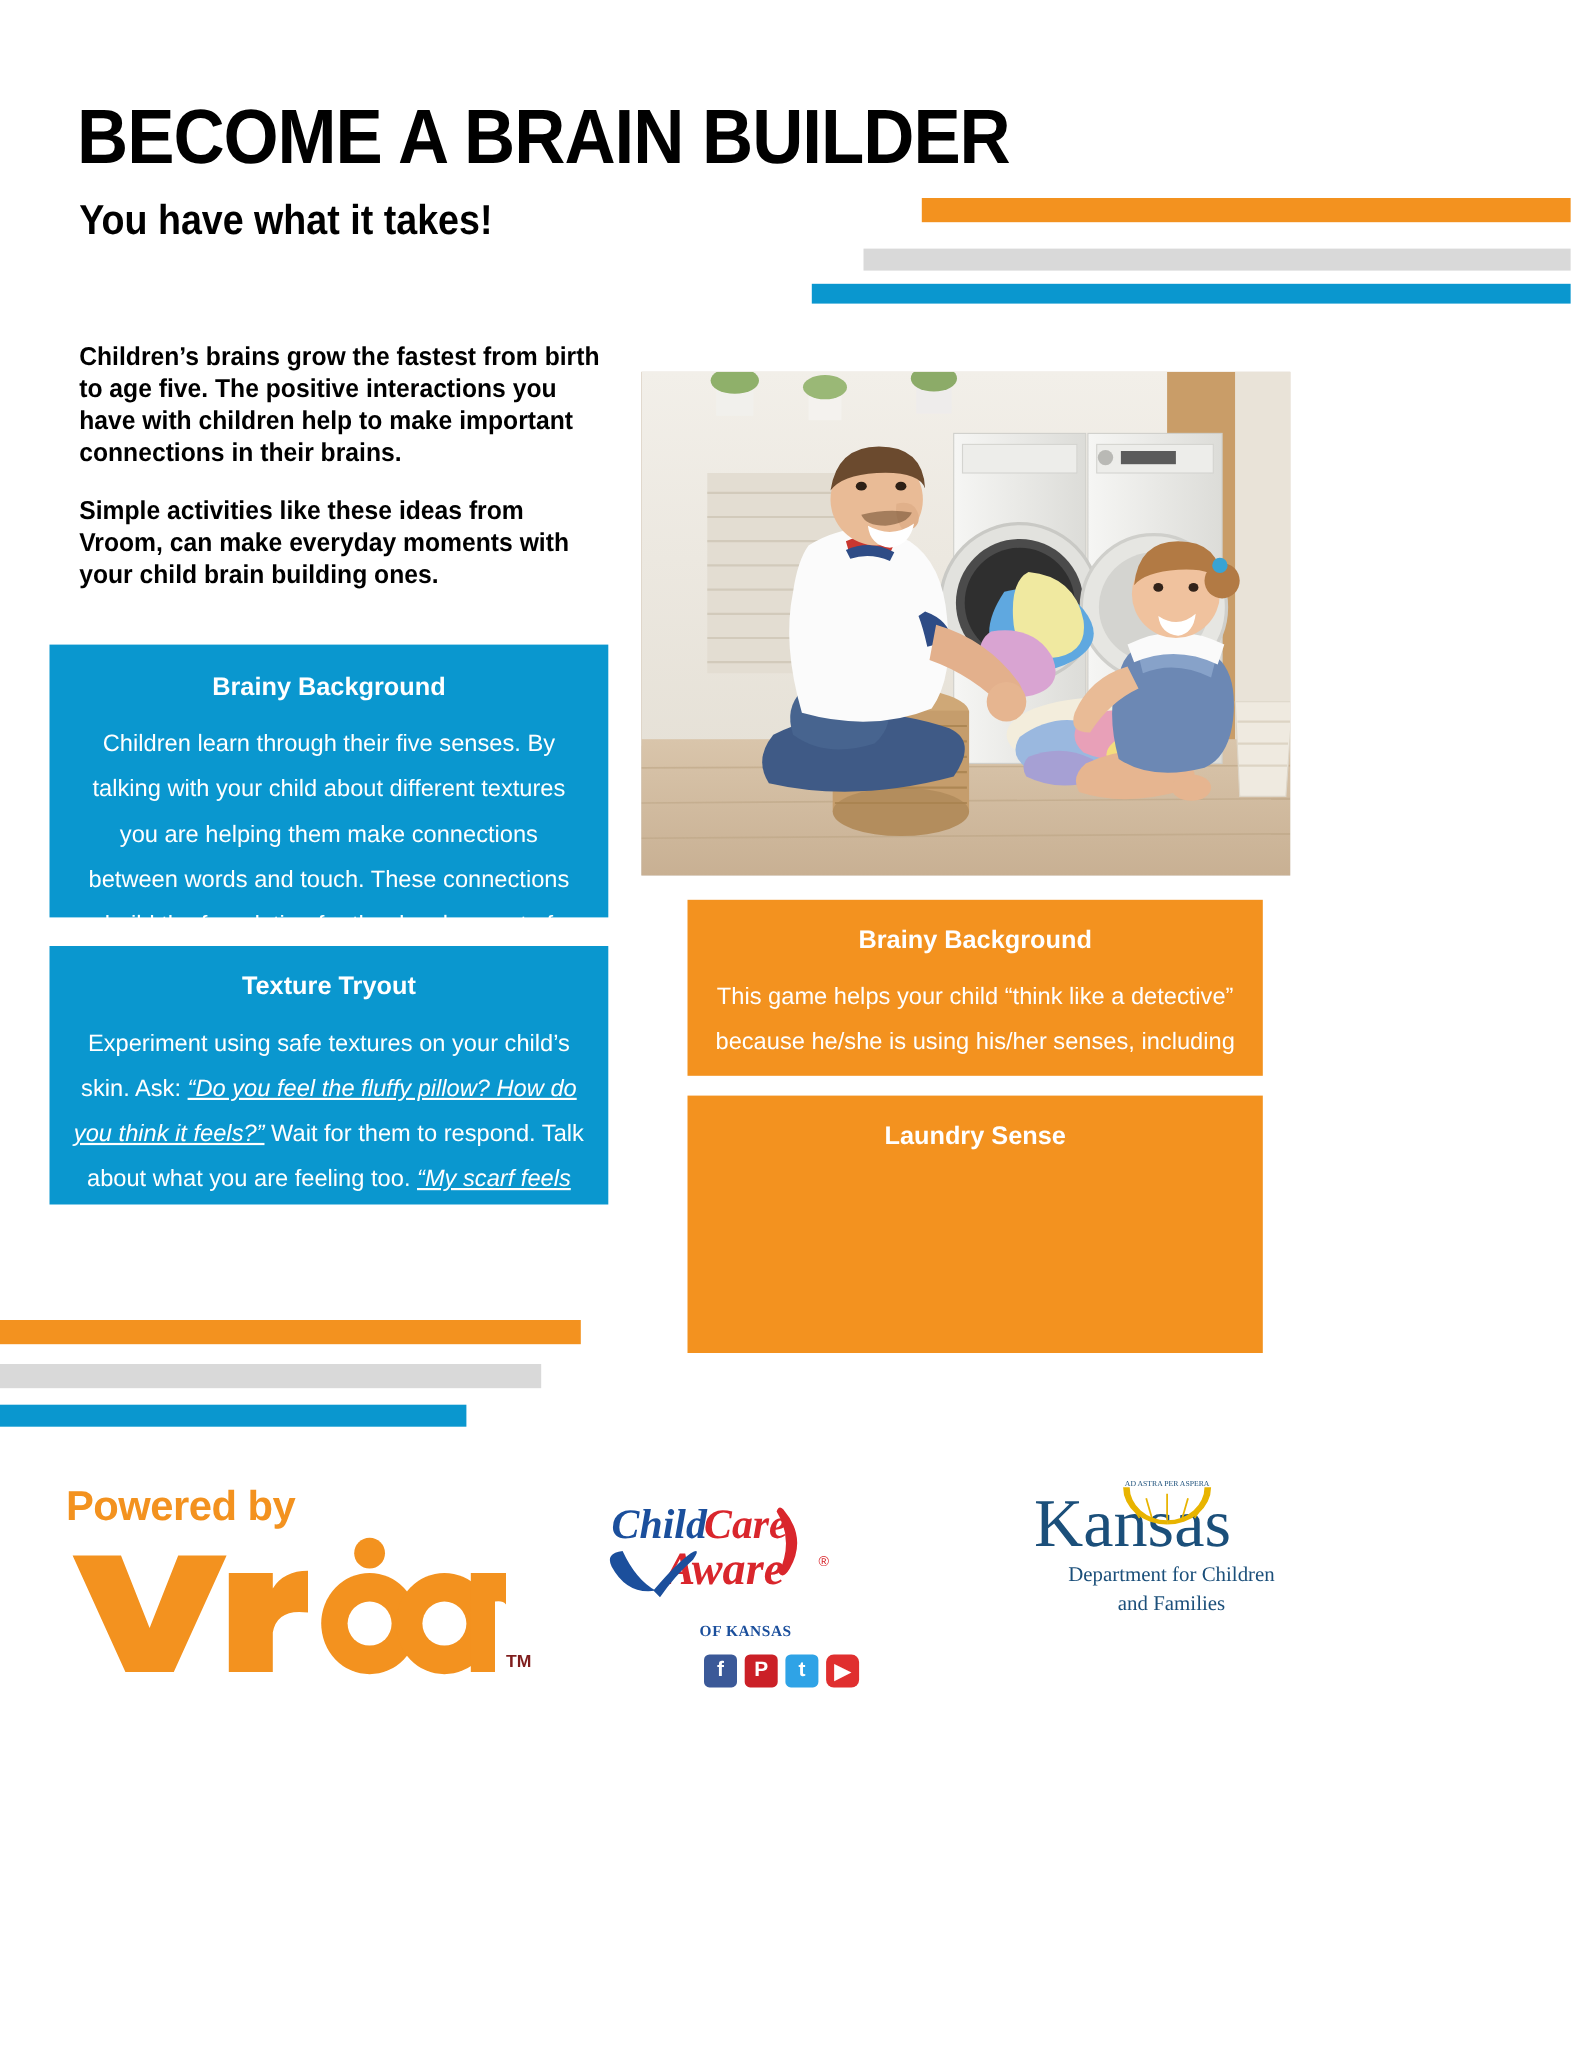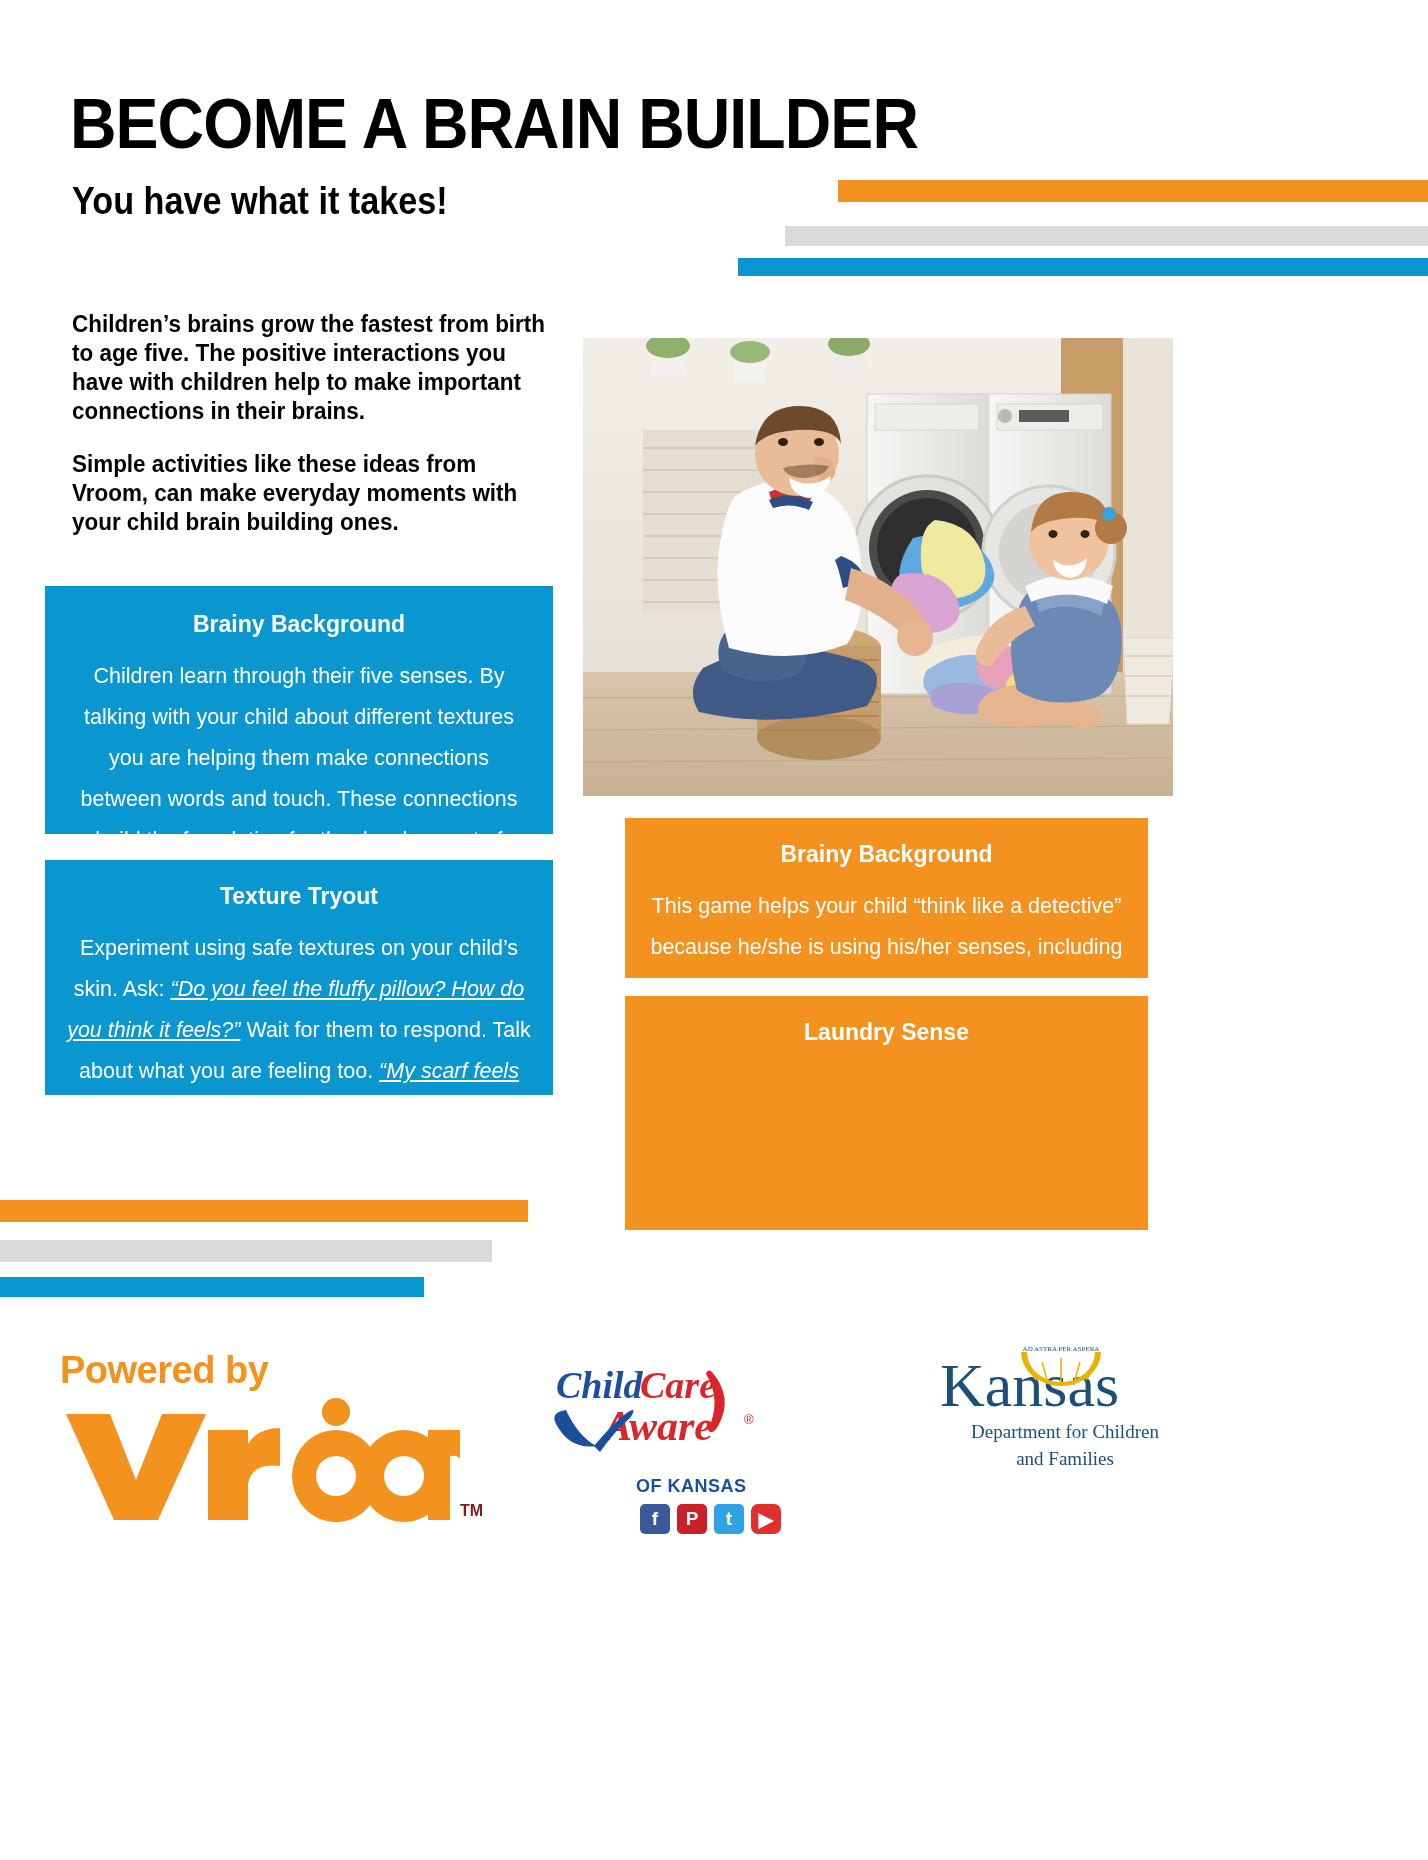--- a/index.html
+++ b/index.html
@@ -54,22 +54,22 @@
   
   .footer{position:absolute;left:0;top:1330px;width:1428px;height:530px;}
 
   .vroom{position:absolute;left:60px;top:20px;width:420px;height:190px;}
   .vroom-powered{font-size:38px;font-weight:bold;color:#f3921f;line-height:40px;
                  letter-spacing:-0.5px;}
   .vroom-logo{margin-top:-4px;}
   .vroom-tm{position:absolute;left:400px;top:152px;font-size:16px;font-weight:bold;color:#7f1d1d;}
 
   .cca{position:absolute;left:548px;top:28px;width:250px;height:190px;}
-  .cca-of{position:absolute;left:88px;top:118px;font-size:18px;font-weight:bold;
-          color:#1b4f9c;letter-spacing:0.5px;}
+  .cca-of{position:absolute;left:88px;top:118px;font-size:14px;font-weight:bold;
+          color:#1b4f9c;letter-spacing:0.5px;font-family:Liberation Serif, serif;}
   .socials{position:absolute;left:92px;top:146px;display:flex;gap:7px;}
   .soc{width:30px;height:30px;border-radius:5px;display:flex;align-items:center;
        justify-content:center;color:#fff;font-weight:bold;font-size:19px;}
   .soc-fb{background:#3b5998;}
   .soc-pin{background:#cb2027;}
   .soc-tw{background:#2fa3e6;}
   .soc-yt{background:#e02f2f;border-radius:7px;}
 
   .kansas{position:absolute;left:940px;top:24px;width:300px;height:190px;color:#1b4f7a;}
   .kansas-word{font-family:"Liberation Serif", serif;font-size:62px;line-height:62px;

